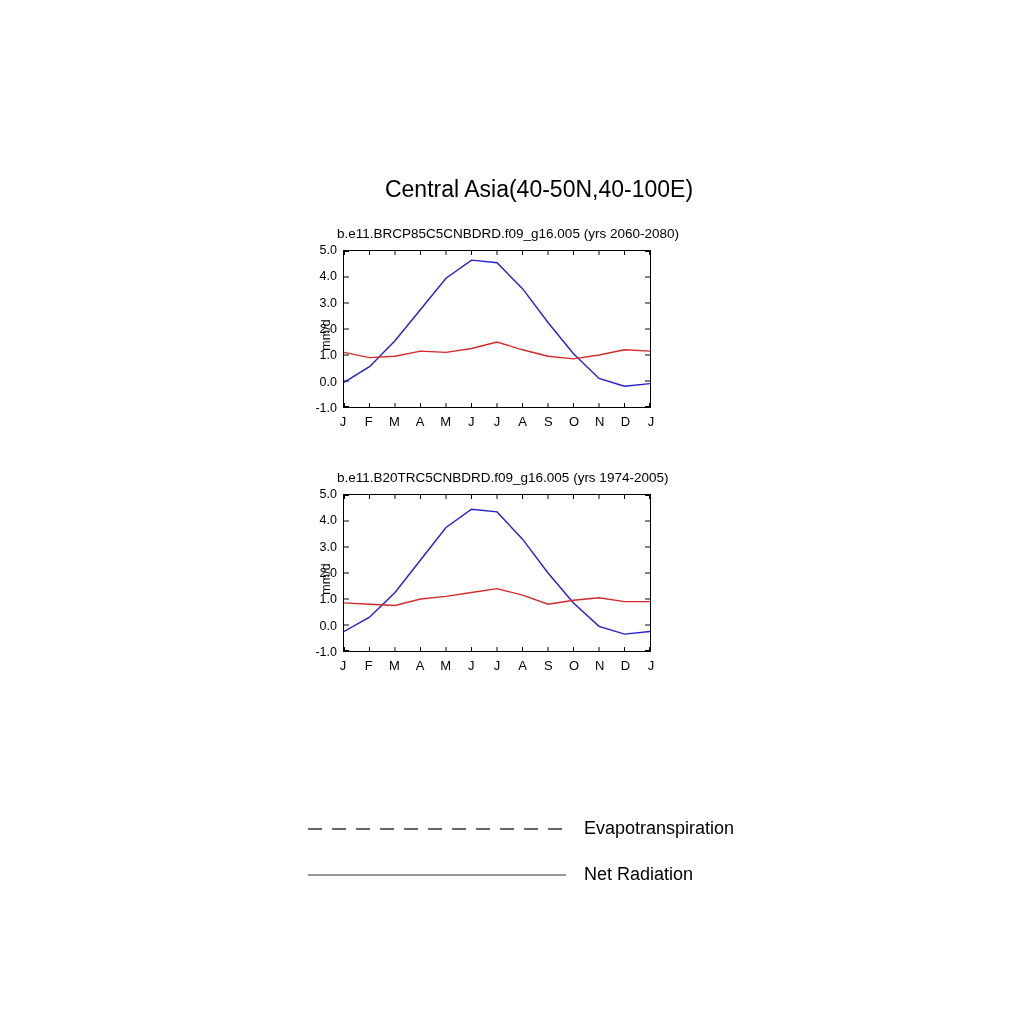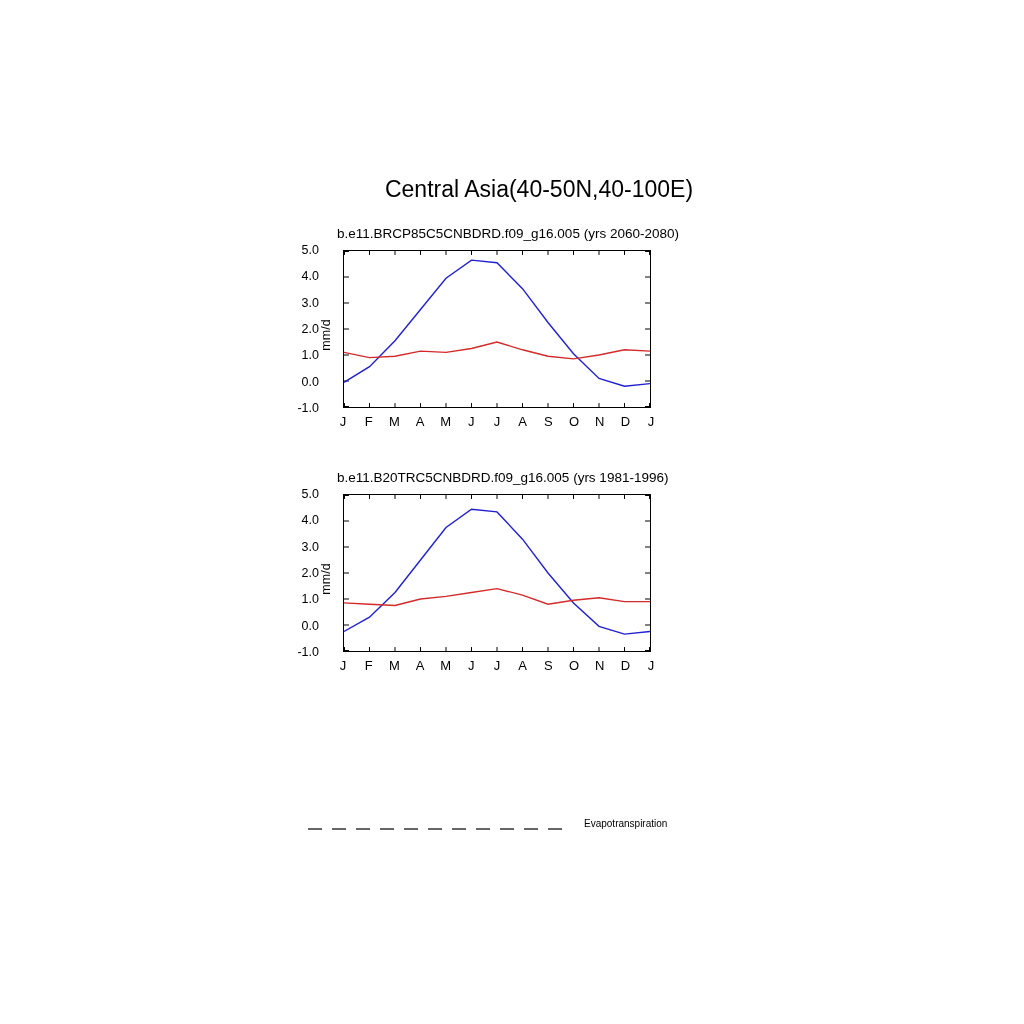--- a/index.html
+++ b/index.html
@@ -70,21 +70,21 @@
     top: 78px;
     width: 90px;
     text-align: center;
     font-size: 12.5px;
     transform: rotate(-90deg);
     transform-origin: center center;
   }
   .ytick {
     position: absolute;
     right: 100%;
-    margin-right: 24px;
+    margin-right: 6px;
     font-size: 12.5px;
     white-space: nowrap;
     transform: translateY(-50%);
   }
   .ytick-wrap {
     position: absolute;
     left: 6px;
     top: 24px;
     width: 0;
     height: 158px;
@@ -118,21 +118,21 @@
     position: absolute;
     left: 0;
     top: 0;
     width: 262px;
     height: 46px;
   }
   .legend-label {
     position: absolute;
     left: 278px;
     top: 12px;
-    font-size: 10px;
+    font-size: 18px;
     white-space: nowrap;
   }
 </style>
 </head>
 <body>
 
 <div class="page">
 
   <div class="main-title">Central Asia(40-50N,40-100E)</div>
 
@@ -207,21 +207,21 @@
         <div class="xtick" style="left: 179.667px;">A</div>
         <div class="xtick" style="left: 205.333px;">S</div>
         <div class="xtick" style="left: 231px;">O</div>
         <div class="xtick" style="left: 256.667px;">N</div>
         <div class="xtick" style="left: 282.333px;">D</div>
         <div class="xtick" style="left: 308px;">J</div>
       </div>
   </div>
 
   <div class="panel panel-2">
-    <div class="panel-title">b.e11.B20TRC5CNBDRD.f09_g16.005 (yrs 1981-1996)</div>
+    <div class="panel-title">b.e11.B20TRC5CNBDRD.f09_g16.005 (yrs 1974-2005)</div>
     <div class="plot">
       <svg id="svg-1" viewBox="0 0 308 158" preserveAspectRatio="none">
           <line x1="0.5" y1="158" x2="0.5" y2="154" stroke="#000" stroke-width="1"></line>
           <line x1="0.5" y1="0" x2="0.5" y2="4" stroke="#000" stroke-width="1"></line>
           <line x1="25.666666666666664" y1="158" x2="25.666666666666664" y2="154" stroke="#000" stroke-width="1"></line>
           <line x1="25.666666666666664" y1="0" x2="25.666666666666664" y2="4" stroke="#000" stroke-width="1"></line>
           <line x1="51.33333333333333" y1="158" x2="51.33333333333333" y2="154" stroke="#000" stroke-width="1"></line>
           <line x1="51.33333333333333" y1="0" x2="51.33333333333333" y2="4" stroke="#000" stroke-width="1"></line>
           <line x1="77" y1="158" x2="77" y2="154" stroke="#000" stroke-width="1"></line>
           <line x1="77" y1="0" x2="77" y2="4" stroke="#000" stroke-width="1"></line>
@@ -292,15 +292,23 @@
 
   <div class="legend">
     <div class="legend-row">
       <div class="legend-line-box">
         <svg viewBox="0 0 262 46" preserveAspectRatio="none" style="width:262px;height:46px;">
           <line x1="2" y1="23" x2="260" y2="23" stroke="#333333" stroke-width="1.3" stroke-dasharray="14,10"></line>
         </svg>
       </div>
       <div class="legend-label">Evapotranspiration</div>
     </div>
+    <div class="legend-row">
+      <div class="legend-line-box">
+        <svg viewBox="0 0 262 46" preserveAspectRatio="none" style="width:262px;height:46px;">
+          <line x1="2" y1="23" x2="260" y2="23" stroke="#333333" stroke-width="1.1"></line>
+        </svg>
+      </div>
+      <div class="legend-label">Net Radiation</div>
+    </div>
   </div>
 
 </div>
 
 </body></html>

